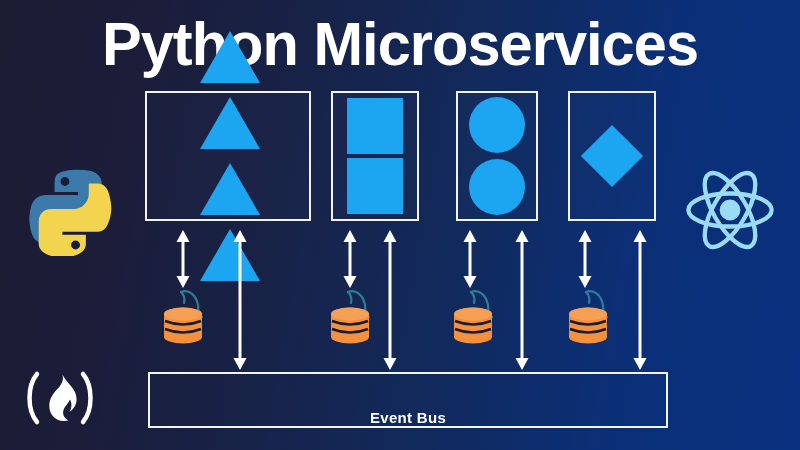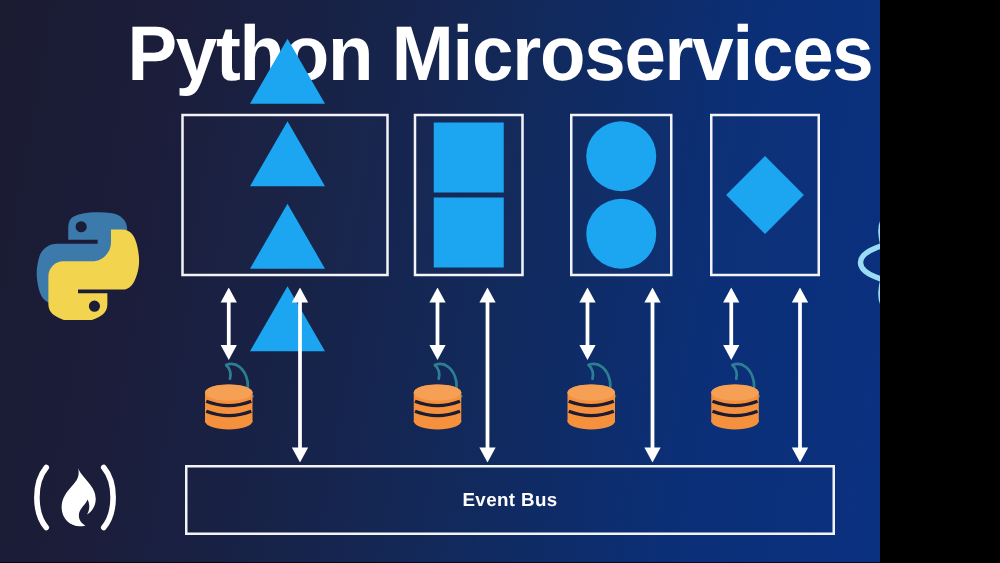--- a/index.html
+++ b/index.html
@@ -2,21 +2,21 @@
 <html><head>
 <meta charset="utf-8">
 <style>
   html, body {
     margin: 0;
     padding: 0;
     background: #000;
   }
   #stage {
     position: relative;
-    width: 704px;
+    width: 800px;
     height: 450px;
     overflow: hidden;
     background: linear-gradient(100deg,
       #1b1b32 0%,
       #1b1d3a 18%,
       #172349 38%,
       #112a5e 58%,
       #0b2f77 78%,
       #0a3180 100%);
     font-family: "Liberation Sans", sans-serif;
@@ -94,21 +94,21 @@
   
   #event-bus {
     position: absolute;
     left: 148px;
     top: 372px;
     width: 520px;
     height: 56px;
     border: 2px solid #f2f4f8;
     box-sizing: border-box;
     display: flex;
-    align-items: center;
+    align-items: flex-end;
     justify-content: center;
   }
   #event-bus-label {
     color: #ffffff;
     font-family: "Liberation Sans", sans-serif;
     font-weight: bold;
     font-size: 15px;
     letter-spacing: 0.3px;
   }
 

